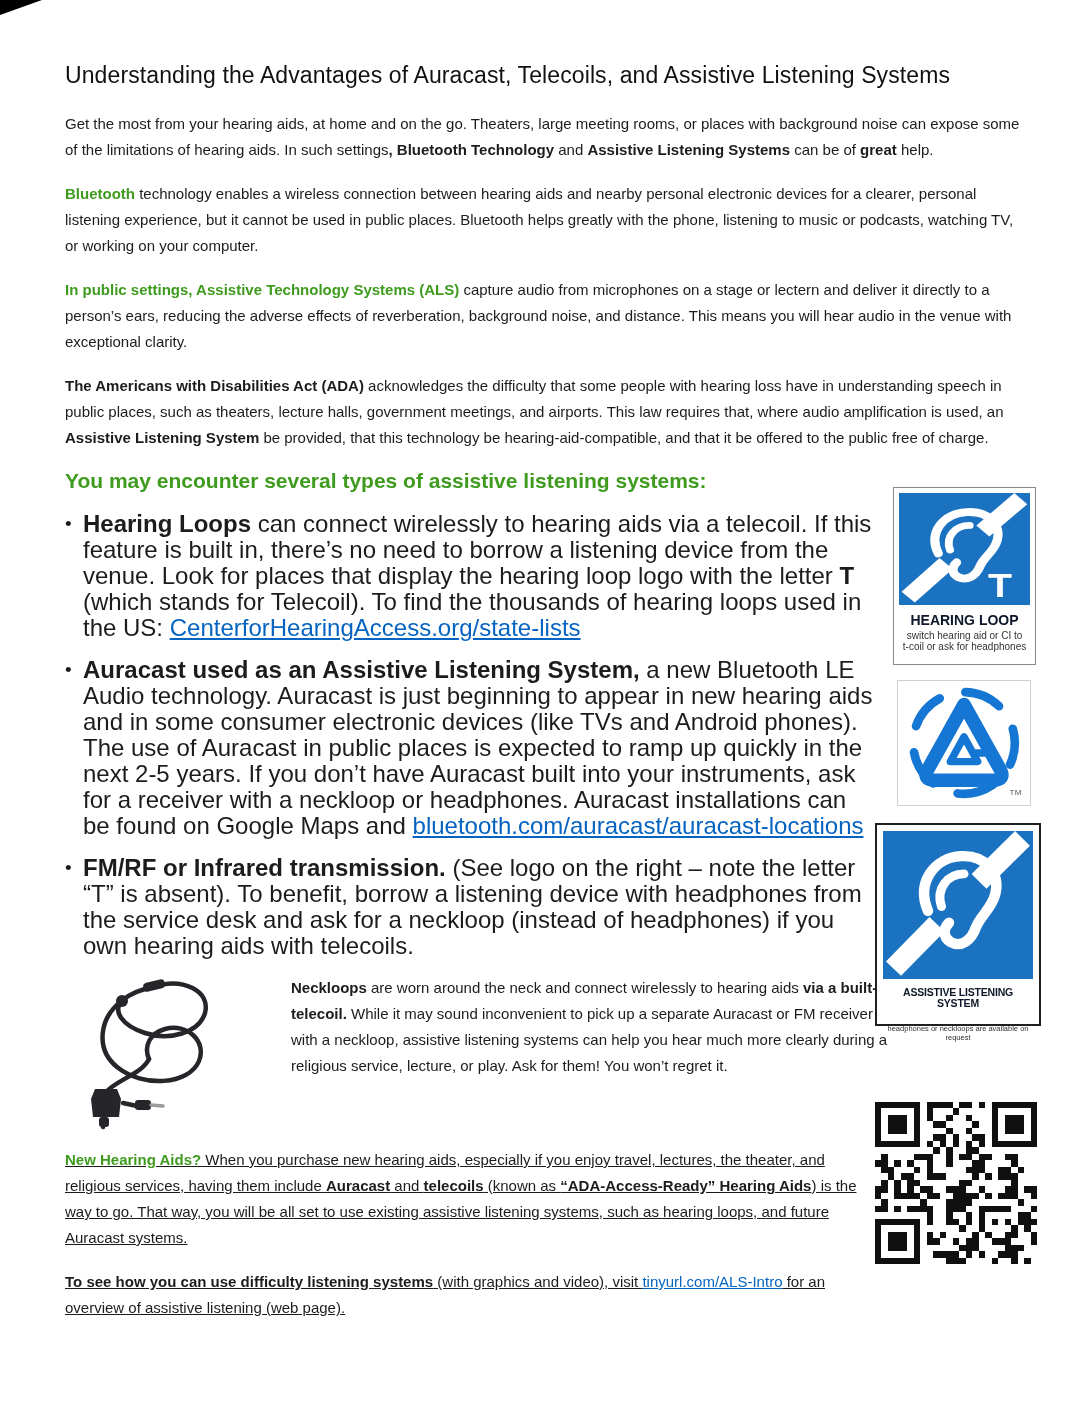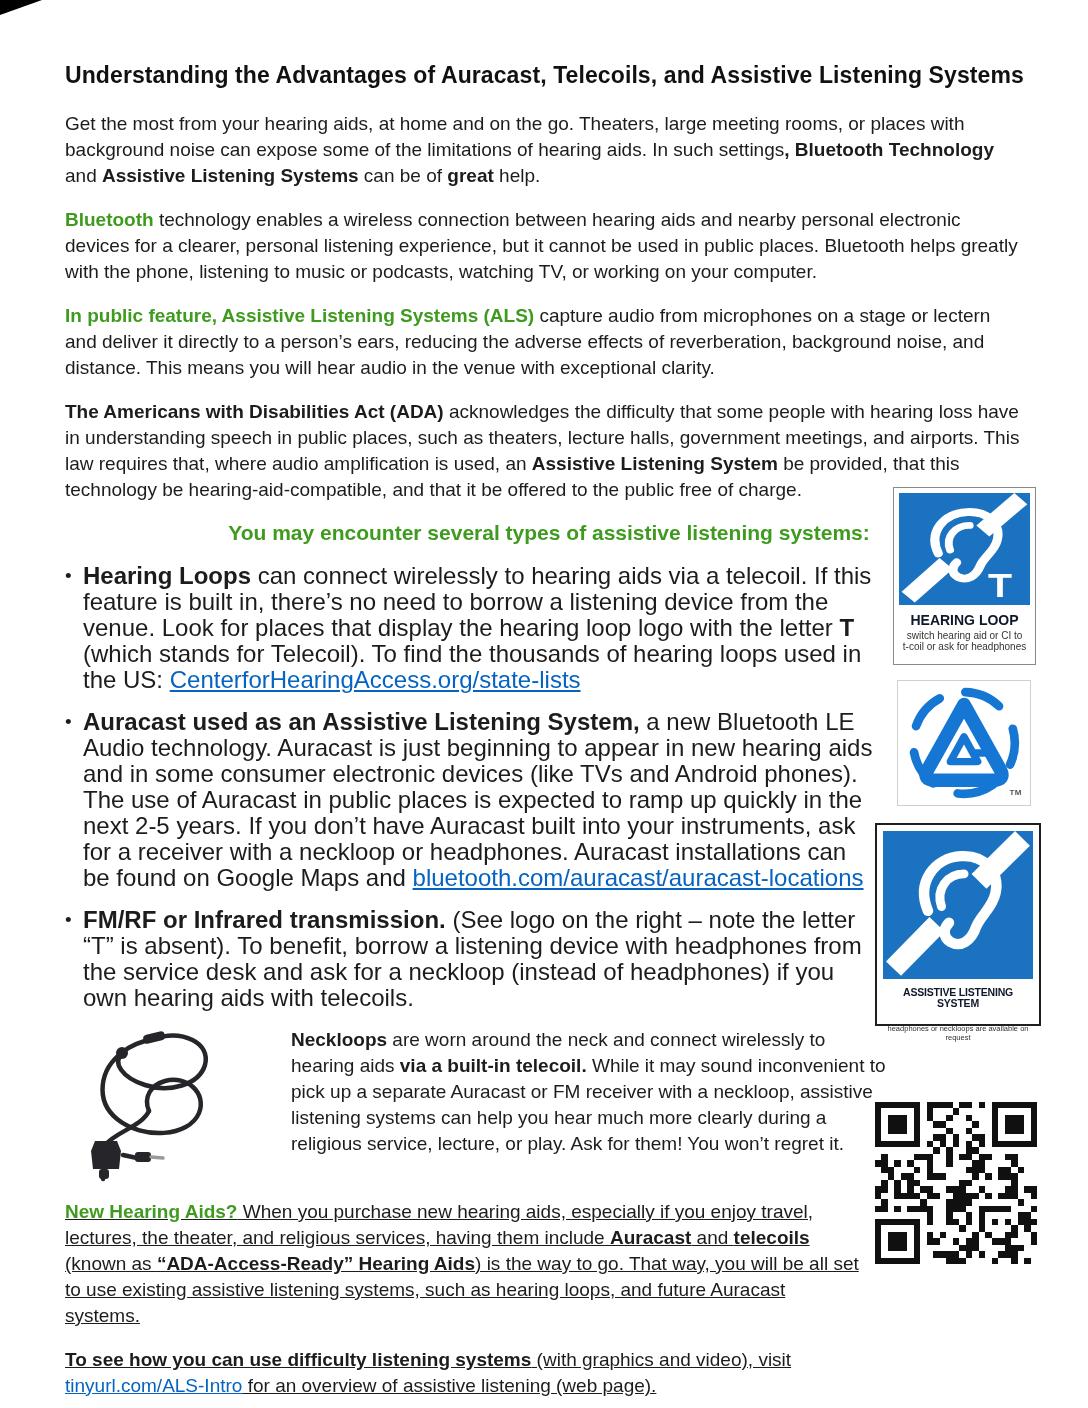--- a/index.html
+++ b/index.html
@@ -21,34 +21,33 @@
   .corner-mark{
     position:absolute;top:0;left:0;
     width:0;height:0;
     border-top:15px solid #000;
     border-right:42px solid transparent;
   }
   .content{
     position:absolute;top:62px;left:65px;right:55px;
   }
   h1.title{
-    font-size:23px;font-weight:bold;color:#111;
+    font-size:23px;font-weight:normal;color:#111;
     margin:0 0 22px 0;letter-spacing:0.1px;
   }
   p.para{
-    font-size:19px;line-height:26px;margin:0 0 18px 0;color:#1c1c1c;
+    font-size:15px;line-height:26px;margin:0 0 18px 0;color:#1c1c1c;
   }
   .w-full{width:962px;}
   .b{font-weight:bold;}
   .g{color:var(--green);margin-top:16px;}
   a.lnk{color:var(--link);text-decoration:underline;cursor:pointer;}
   h2.section-heading{
     font-size:21px;font-weight:bold;color:var(--green);
     margin:12px 0 18px 0;
-    text-align:center;
   }
   ul.bullets{list-style:none;margin:0;padding:0;}
   ul.bullets li{
     display:flex;margin:0 0 16px 0;width:812px;
   }
   ul.bullets li .marker{
     flex:0 0 18px;font-size:19px;line-height:26px;color:#1c1c1c;
   }
   ul.bullets li .bullet-text{
     flex:1;font-size:24px;line-height:26px;color:#1c1c1c;
@@ -79,21 +78,21 @@
   }
   .sign-hl .sign-title{font-size:14px;}
   .sign-als .sign-title{font-size:10.5px;letter-spacing:-0.2px;}
   .sign-caption{
     color:#333;white-space:pre-line;line-height:1.15;margin-top:2px;
   }
   .sign-hl .sign-caption{font-size:10px;}
   .sign-als .sign-caption{font-size:7.5px;margin-top:16px;}
   .auracast{
     position:absolute;left:897px;top:680px;width:134px;height:126px;
-    border:1px solid #cfcfcf;background:#fff;font-weight:bold;
+    border:1px solid #cfcfcf;background:#fff;
   }
   .auracast svg{width:100%;height:100%;}
   .auracast .tm{
     position:absolute;right:8px;bottom:8px;font-size:8px;color:#555;
     letter-spacing:0.5px;
   }
   .qr{
     position:absolute;left:875px;top:1101px;width:162px;height:164px;background:#fff;
   }
   .qr svg{width:100%;height:100%;}
@@ -102,21 +101,21 @@
 <body>
 
 <div class="page">
   <div class="corner-mark"></div>
 
   <div class="content">
     <h1 class="title">Understanding the Advantages of Auracast, Telecoils, and Assistive Listening Systems</h1>
 
     <p class="para w-full"><span>Get the most from your hearing aids, at home and on the go. Theaters, large meeting rooms, or places with background noise can expose some of the limitations of hearing aids. In such settings</span><span class="b">, Bluetooth Technology</span><span> and </span><span class="b">Assistive Listening Systems</span><span> can be of </span><span class="b">great</span><span> help.</span></p>
     <p class="para w-full"><span class="b g">Bluetooth</span><span> technology enables a wireless connection between hearing aids and nearby personal electronic devices for a clearer, personal listening experience, but it cannot be used in public places. Bluetooth helps greatly with the phone, listening to music or podcasts, watching TV, or working on your computer.</span></p>
-    <p class="para w-full"><span class="b g">In public feature, Assistive Listening Systems (ALS)</span><span> capture audio from microphones on a stage or lectern and deliver it directly to a person’s ears, reducing the adverse effects of reverberation, background noise, and distance. This means you will hear audio in the venue with exceptional clarity.</span></p>
+    <p class="para w-full"><span class="b g">In public settings, Assistive Technology Systems (ALS)</span><span> capture audio from microphones on a stage or lectern and deliver it directly to a person’s ears, reducing the adverse effects of reverberation, background noise, and distance. This means you will hear audio in the venue with exceptional clarity.</span></p>
     <p class="para w-full"><span class="b">The Americans with Disabilities Act (ADA)</span><span> acknowledges the difficulty that some people with hearing loss have in understanding speech in public places, such as theaters, lecture halls, government meetings, and airports. This law requires that, where audio amplification is used, an </span><span class="b">Assistive Listening System</span><span> be provided, that this technology be hearing-aid-compatible, and that it be offered to the public free of charge.</span></p>
 
     <h2 class="section-heading">You may encounter several types of assistive listening systems:</h2>
 
     <ul class="bullets">
       <li>
         <span class="marker">•</span>
         <span class="bullet-text"><span class="b">Hearing Loops</span><span> can connect wirelessly to hearing aids via a telecoil. If this feature is built in, there’s no need to borrow a listening device from the venue. Look for places that display the hearing loop logo with the letter </span><span class="b">T</span><span> (which stands for Telecoil).  To find the thousands of hearing loops used in the US: </span><a class="lnk">CenterforHearingAccess.org/state-lists</a></span>
       </li>
       <li>

